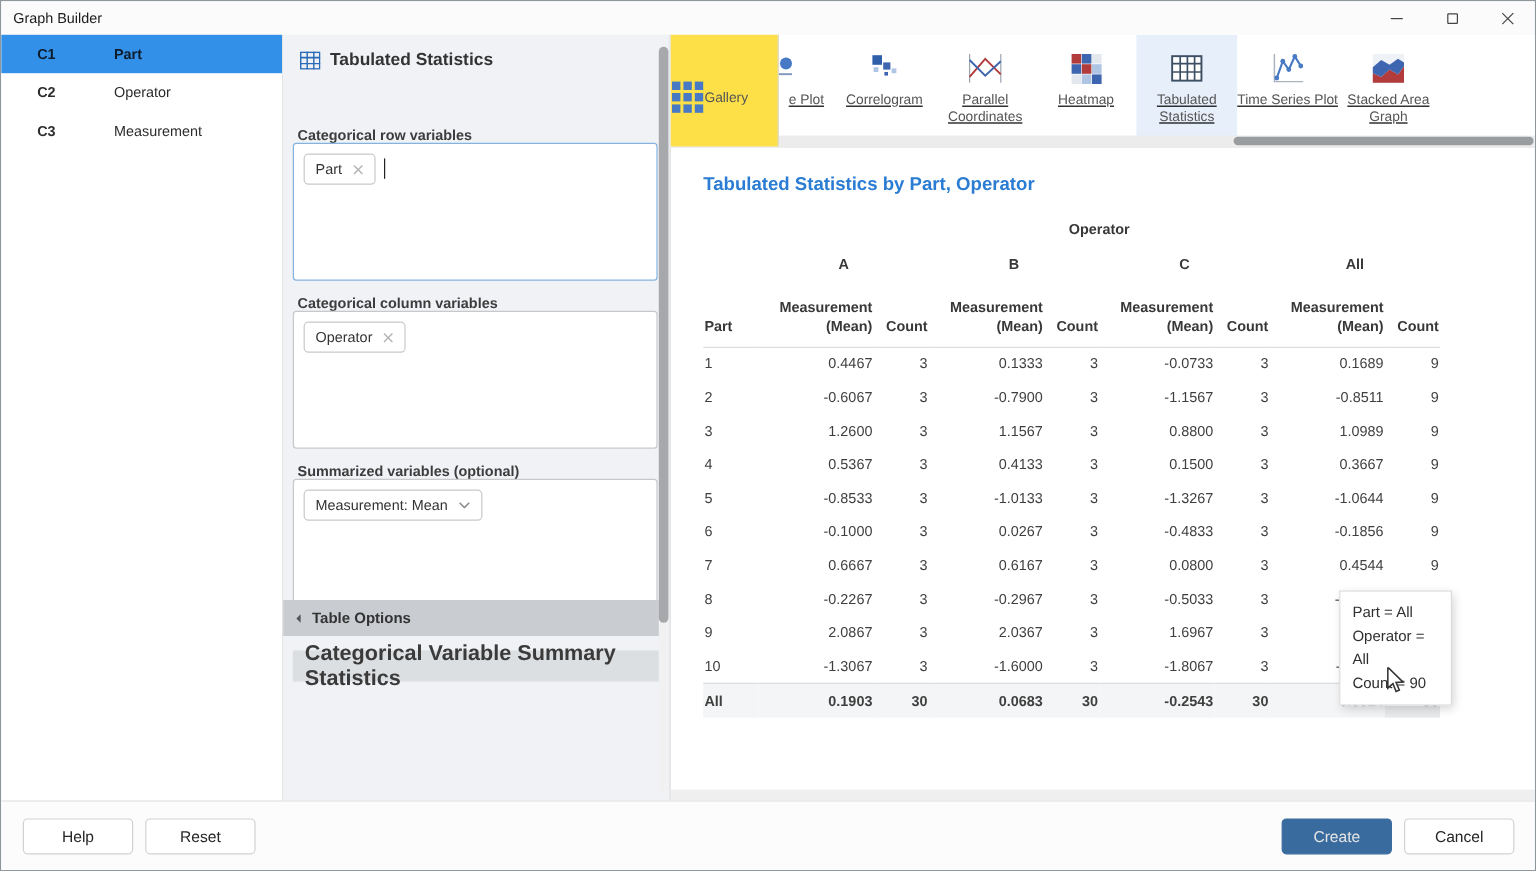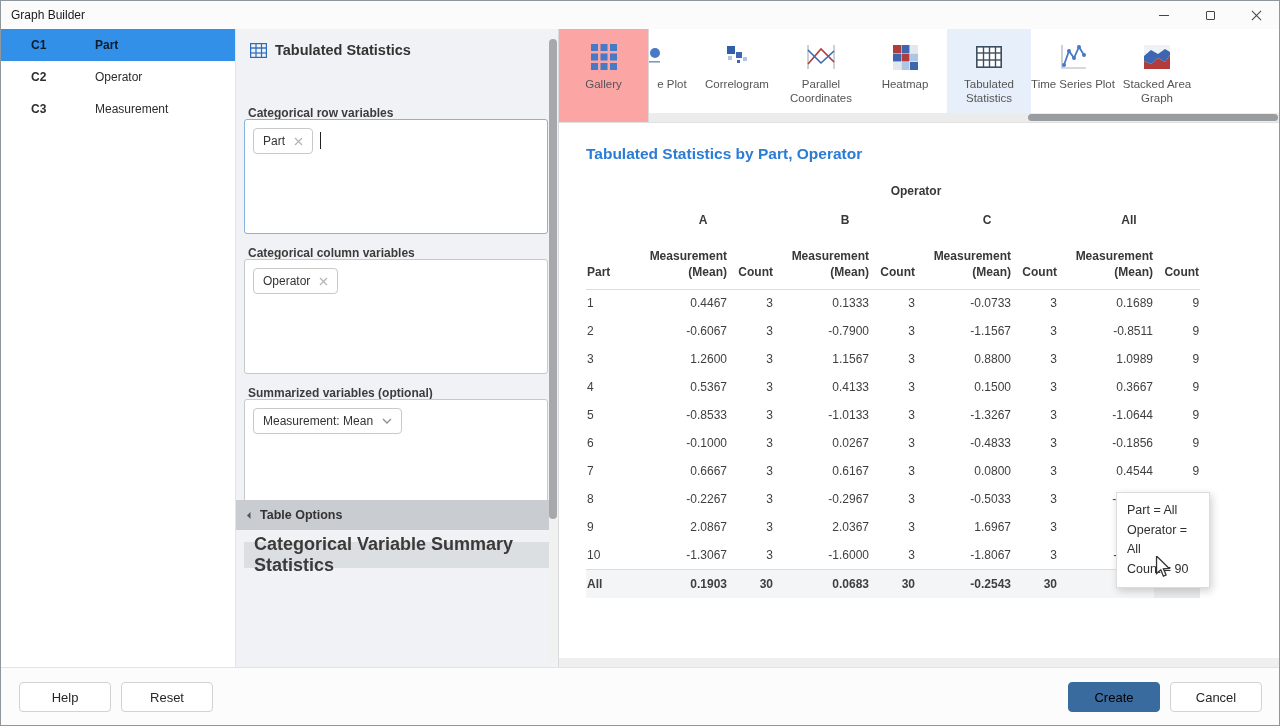--- a/index.html
+++ b/index.html
@@ -42,23 +42,23 @@
   .disp-label{font-size:11.5px;font-weight:700;color:#3c3c3c;margin-bottom:9px;}
   .cb{display:flex;align-items:center;gap:7px;margin-left:12px;margin-bottom:13px;font-size:11.5px;color:#333;}
   .cb-box{width:14px;height:14px;border:1px solid #7b7b7b;border-radius:3px;background:#fff;position:relative;flex:none;}
   .cb-box.on{background:#2567c5;border-color:#2567c5;}
   .cb-box.on:after{content:"";position:absolute;left:4px;top:1px;width:4px;height:8px;border:solid #fff;border-width:0 2px 2px 0;transform:rotate(40deg);}
   .p-vscroll{position:absolute;right:1px;top:10px;bottom:6px;width:8px;background:#f1f1f1;border-radius:4px;}
   .p-vthumb{position:absolute;left:0;top:0;width:8px;height:480px;background:#a6a8ab;border-radius:4px;}
   
   .main{position:absolute;left:558px;top:28px;width:721px;height:640px;background:#fff;}
   .ribbon{position:relative;height:94px;background:#fff;border-bottom:1px solid #e0e0e0;display:flex;}
-  .gallery-cell{width:90px;height:100%;background:#fca5a5;border-right:1px solid #d9d9d9;display:flex;flex-direction:column;
+  .gallery-cell{width:90px;height:100%;background:#fde047;border-right:1px solid #d9d9d9;display:flex;flex-direction:row;
     align-items:center;padding-top:10px;position:relative;z-index:2;}
-  .g-strip{flex:1;position:relative;overflow:hidden;}
+  .g-strip{flex:1;position:relative;overflow:hidden;text-decoration:underline;}
   .g-row{display:flex;height:85px;}
   .g-item{width:84px;display:flex;flex-direction:column;align-items:center;padding-top:10px;}
   .g-item.sel{background:#e7effa;}
   .g-item.clip{width:46px;align-items:flex-start;}
   .g-item.clip .g-label{width:100%;text-align:center;}
   .g-icon{height:36px;display:flex;align-items:center;justify-content:center;}
   .g-label{font-size:11.5px;color:#555;line-height:14px;text-align:center;margin-top:2px;}
   .h-track{position:absolute;left:0;right:0;bottom:0;height:9px;background:#ececec;}
   .h-thumb{position:absolute;right:2px;top:1px;height:7px;width:250px;background:#9a9da0;border-radius:4px;}
   
@@ -77,21 +77,21 @@
   tr.total td{font-weight:700;border-top:1px solid #dcdcdc;background:#f4f5f6;height:29px;}
   tr.total td.hovcell{background:#e9eaec;}
   .tooltip{position:absolute;left:557px;top:369px;width:94px;background:#fff;border:1px solid #dcdcdc;
     box-shadow:2px 3px 8px rgba(0,0,0,.18);padding:8px 10px;font-size:12.5px;color:#2f2f2f;line-height:19.5px;z-index:5;}
   .cursor{position:absolute;left:595px;top:433px;z-index:6;}
   .content-hscroll{position:absolute;left:0;right:0;bottom:0;height:11px;background:#efefef;}
   
   .footer{position:absolute;left:0;bottom:0;width:100%;height:58px;background:#fcfcfc;border-top:1px solid #e3e3e3;}
   .btn{position:absolute;top:14px;width:92px;height:30px;border:1px solid #d2d2d2;border-radius:4px;background:#fff;
     font-size:13px;color:#262626;display:flex;align-items:center;justify-content:center;font-family:inherit;}
-  .btn.primary{background:#3a6b9e;border-color:#3a6b9e;color:#000000;text-align:center;}
+  .btn.primary{background:#3a6b9e;border-color:#3a6b9e;color:#e5e5e5;text-align:center;}
 </style>
 </head>
 <body>
 
 <div class="window">
 
   <div class="titlebar">
     <div class="tb-title">Graph Builder</div>
     <div class="tb-controls">
       <div class="tb-btn">

